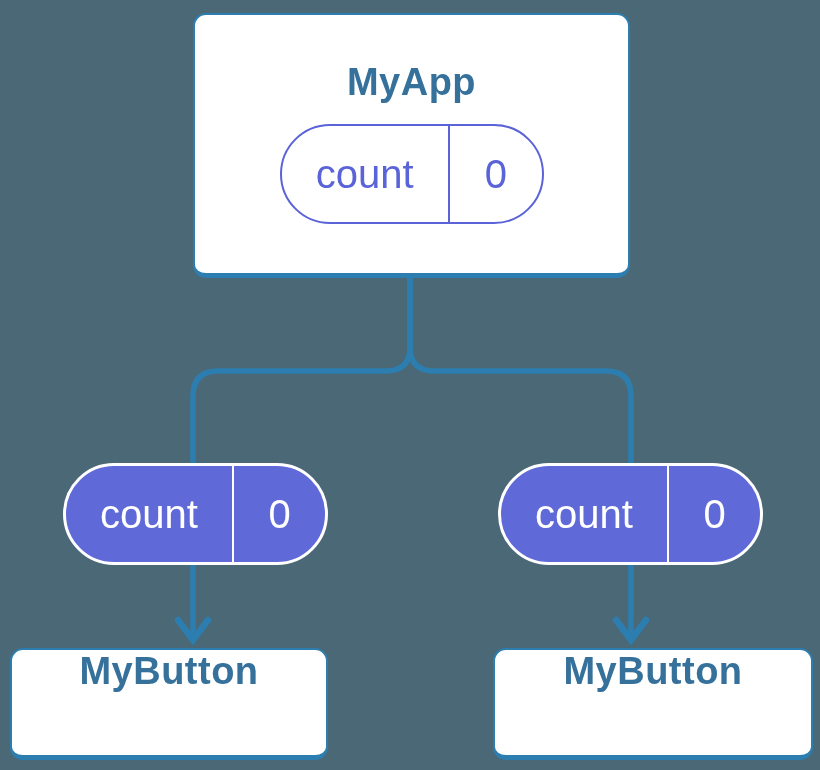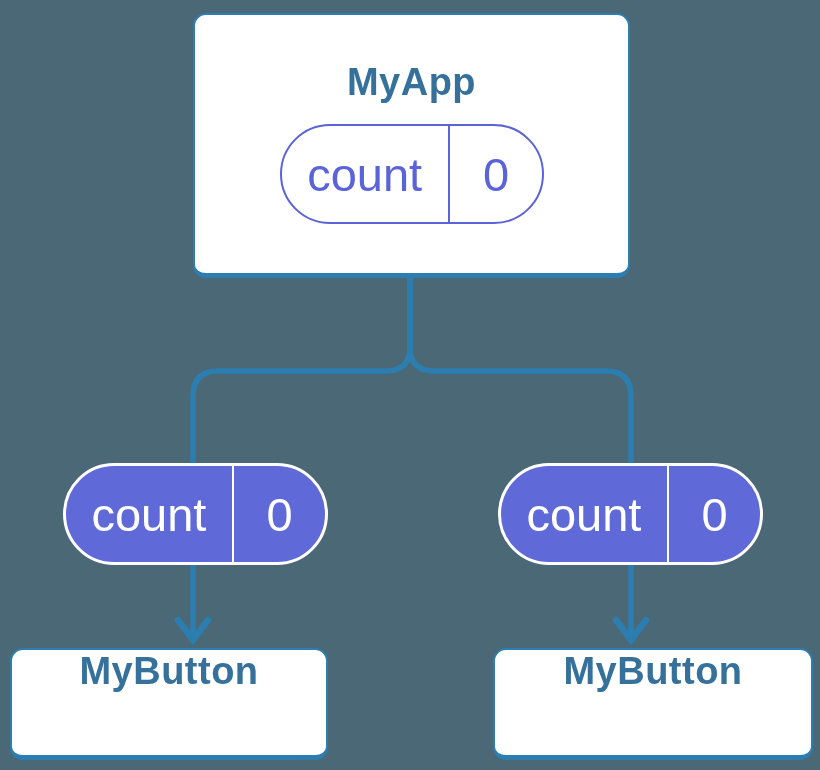--- a/index.html
+++ b/index.html
@@ -43,21 +43,21 @@
     white-space: nowrap;
   }
   .card-root .card-title { margin-top: 44px; line-height: 46px; }
   .card-child { display: flex; align-items: flex-start; justify-content: center; }
   .card-child-left  { left: 10px;  top: 648px; width: 318px; height: 112px; }
   .card-child-right { left: 493px; top: 648px; width: 320px; height: 112px; }
 
   .pill {
     display: flex; align-items: stretch;
     box-sizing: border-box;
-    font-size: 47px;
+    font-size: 40px;
   }
   .pill-outline {
     margin-top: 19px;
     width: 264px; height: 100px;
     background: var(--card-bg, #ffffff);
     border: 2.5px solid var(--purple-outline, #5a63d8);
     border-radius: 50px;
     color: var(--purple-outline, #5a63d8);
   }
   .pill-solid {

